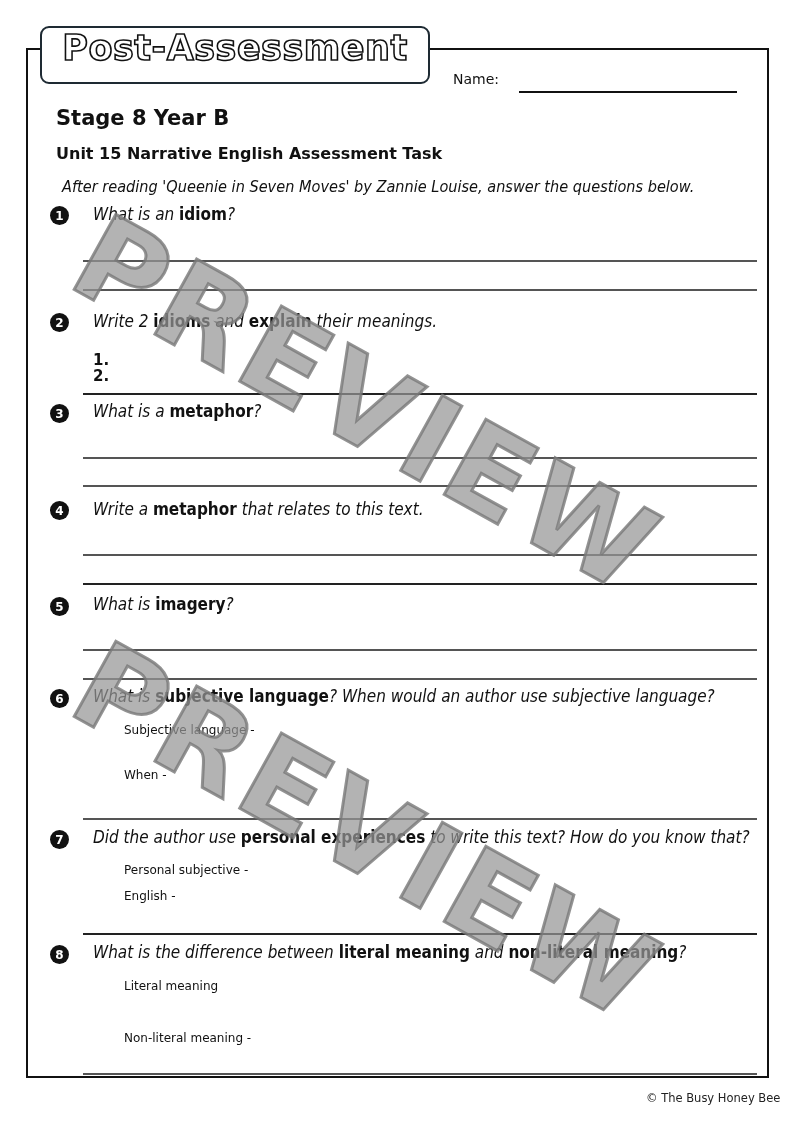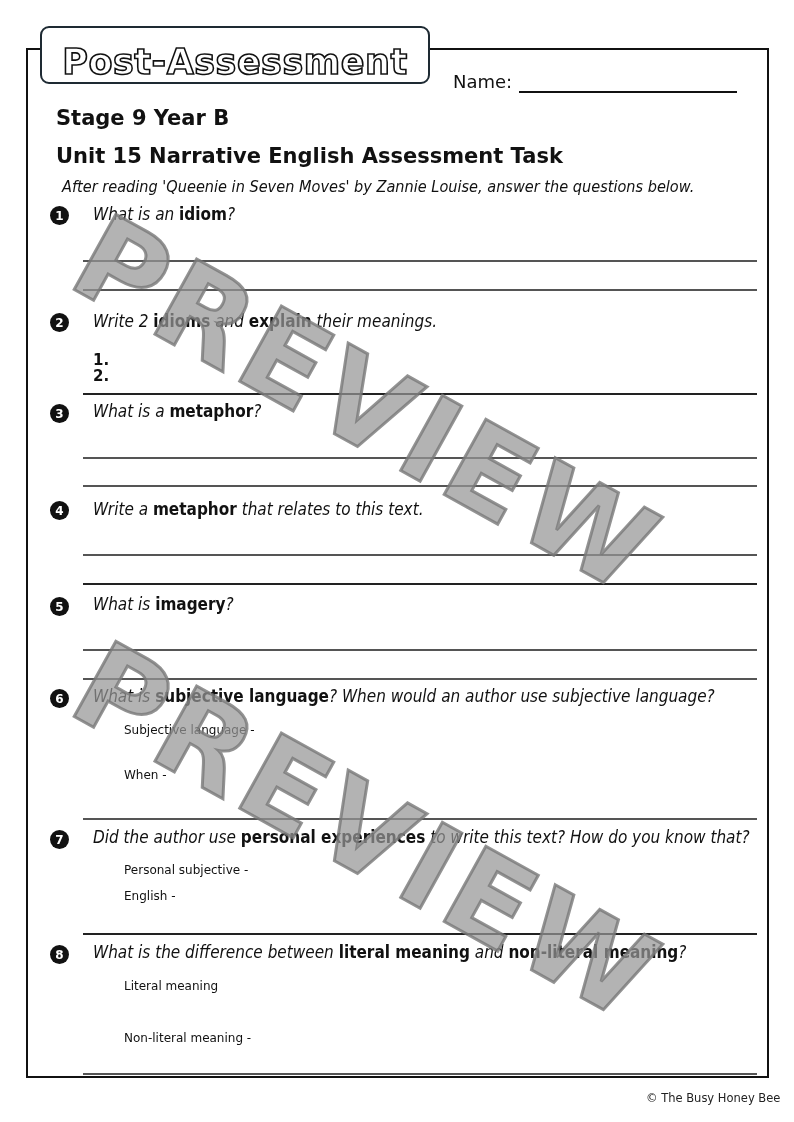--- a/index.html
+++ b/index.html
@@ -1,23 +1,23 @@
 <!DOCTYPE html>
 <html><head>
 <meta charset="utf-8">
 <style>
   html, body { margin: 0; padding: 0; background: #ffffff; }
   body { width: 794px; height: 1122px; position: relative; overflow: hidden; font-family: "DejaVu Sans", sans-serif; color: #111; }
   .frame { position: absolute; left: 26px; top: 48px; width: 743px; height: 1030px; border: 2px solid #111; box-sizing: border-box; }
-  .title-box { position: absolute; left: 40px; top: 26px; width: 390px; height: 58px; background: #fff; border: 2px solid #1e2a33; border-radius: 9px; box-sizing: border-box; display: flex; align-items: flex-end; justify-content: center; z-index: 2; }
+  .title-box { position: absolute; left: 40px; top: 26px; width: 390px; height: 58px; background: #fff; border: 2px solid #1e2a33; border-radius: 9px; box-sizing: border-box; display: flex; align-items: flex-start; justify-content: center; z-index: 2; }
   .title-text { font-family: "DejaVu Sans", sans-serif; font-weight: bold; font-size: 35px; letter-spacing: 0.5px; color: #fff; -webkit-text-stroke: 1.6px #111; }
-  .name-label { position: absolute; left: 453px; top: 71px; font-family: "DejaVu Sans", sans-serif; font-size: 18px; }
+  .name-label { position: absolute; left: 453px; top: 71px; font-family: "DejaVu Sans", sans-serif; font-size: 14px; }
   .name-line { position: absolute; left: 519px; top: 91px; width: 218px; height: 2px; background: #111; }
   .stage { position: absolute; left: 56px; top: 106px; font-family: "DejaVu Sans", sans-serif; font-weight: bold; font-size: 21px; }
-  .unit { position: absolute; left: 56px; top: 144px; font-family: "DejaVu Sans", sans-serif; font-weight: bold; font-size: 21px; }
+  .unit { position: absolute; left: 56px; top: 144px; font-family: "DejaVu Sans", sans-serif; font-weight: bold; font-size: 16px; }
   .intro { position: absolute; left: 62px; top: 177px; font-family: "DejaVu Sans", sans-serif; font-style: italic; font-size: 16.5px; transform: scaleX(0.88); transform-origin: left top; white-space: nowrap; }
   .qnum { position: absolute; left: 50px; width: 19px; height: 19px; border-radius: 50%; background: #111; color: #fff; font-family: "DejaVu Sans", sans-serif; font-weight: bold; font-size: 12px; display: flex; align-items: center; justify-content: center; }
   .qtext { position: absolute; left: 93px; font-family: "DejaVu Sans", sans-serif; font-style: italic; font-size: 17px; white-space: nowrap; transform: scaleX(0.9); transform-origin: left top; }
   .qtext b { font-style: normal; font-weight: bold; }
   .wline { position: absolute; left: 83px; width: 674px; height: 1.5px; background: #555; }
   .wline.dark { background: #222; }
   .sub { position: absolute; left: 93px; font-family: "DejaVu Sans", sans-serif; font-size: 12px; white-space: nowrap; margin-left: 31px; }
   .numlist { position: absolute; left: 93px; font-family: "DejaVu Sans", sans-serif; font-weight: bold; font-size: 15px; line-height: 16px; }
   .copyright { position: absolute; left: 646px; top: 1091px; font-family: "DejaVu Sans", sans-serif; font-size: 11.5px; color: #222; }
   .watermark { position: absolute; font-family: "DejaVu Sans", sans-serif; font-weight: bold; font-size: 118px; color: rgba(150,150,150,0.72); -webkit-text-stroke: 3px rgba(120,120,120,0.8); letter-spacing: 6px; pointer-events: none; z-index: 5; white-space: nowrap; transform-origin: left top; }
@@ -27,21 +27,21 @@
 
 <div class="frame"></div>
 
 <div class="title-box">
   <span class="title-text">Post-Assessment</span>
 </div>
 
 <span class="name-label">Name:</span>
 <div class="name-line"></div>
 
-<div class="stage">Stage 9 Year B</div>
+<div class="stage">Stage 8 Year B</div>
 <div class="unit">Unit 15 Narrative English Assessment Task</div>
 <div class="intro">After reading 'Queenie in Seven Moves' by Zannie Louise, answer the questions below.</div>
 
 <div class="qnum" style="top:206px">1</div>
 <div class="qtext" style="top:204px"><span>What is an </span><b>idiom</b><span>?</span></div>
 <div class="wline" style="top:260px"></div>
 <div class="wline" style="top:289px"></div>
 
 <div class="qnum" style="top:313px">2</div>
 <div class="qtext" style="top:311px"><span>Write 2 </span><b>idioms</b><span> and </span><b>explain</b><span> their meanings.</span></div>

